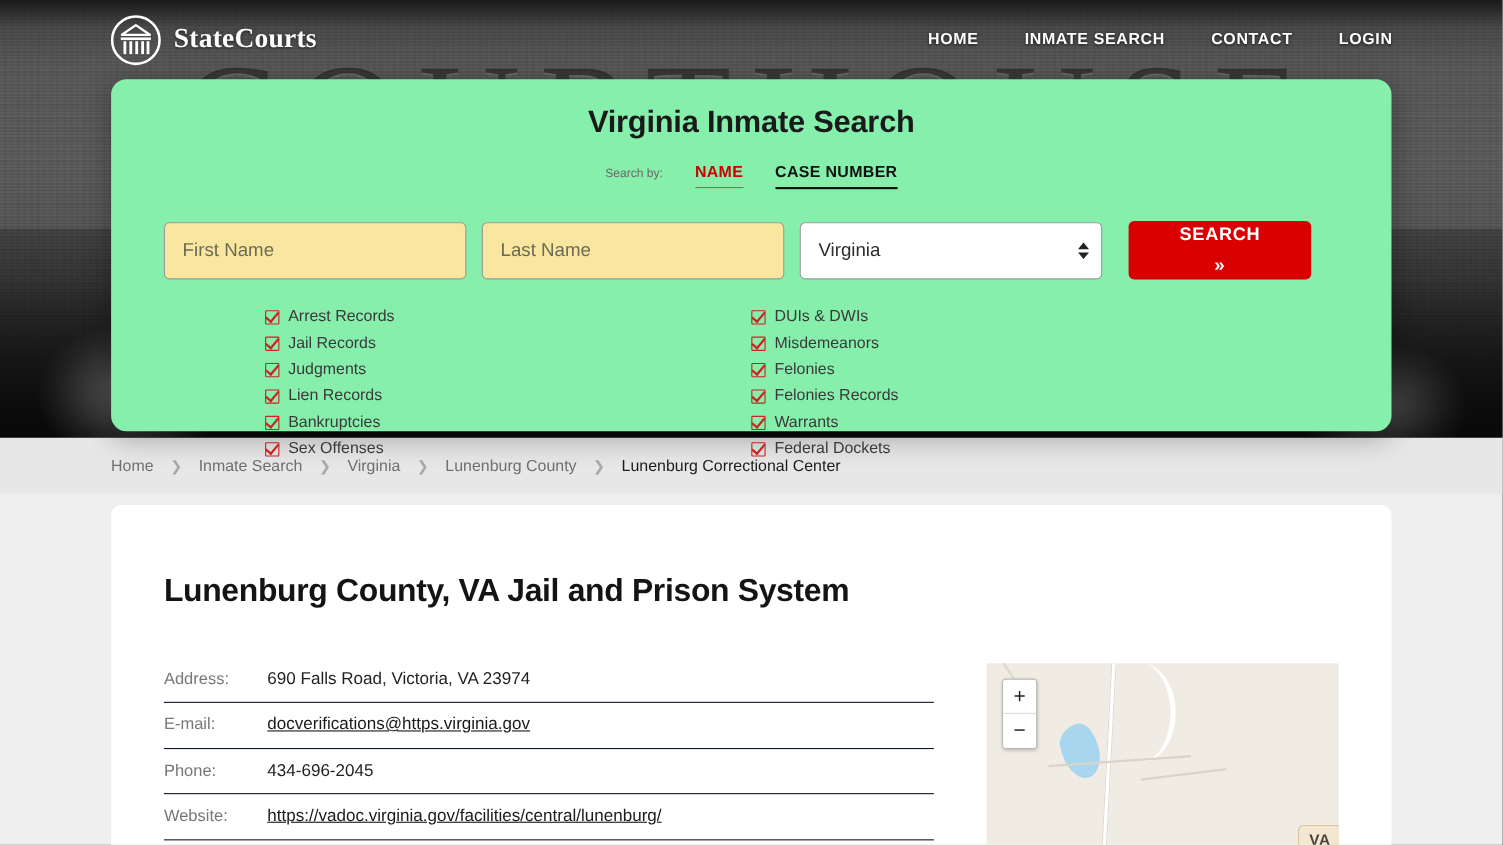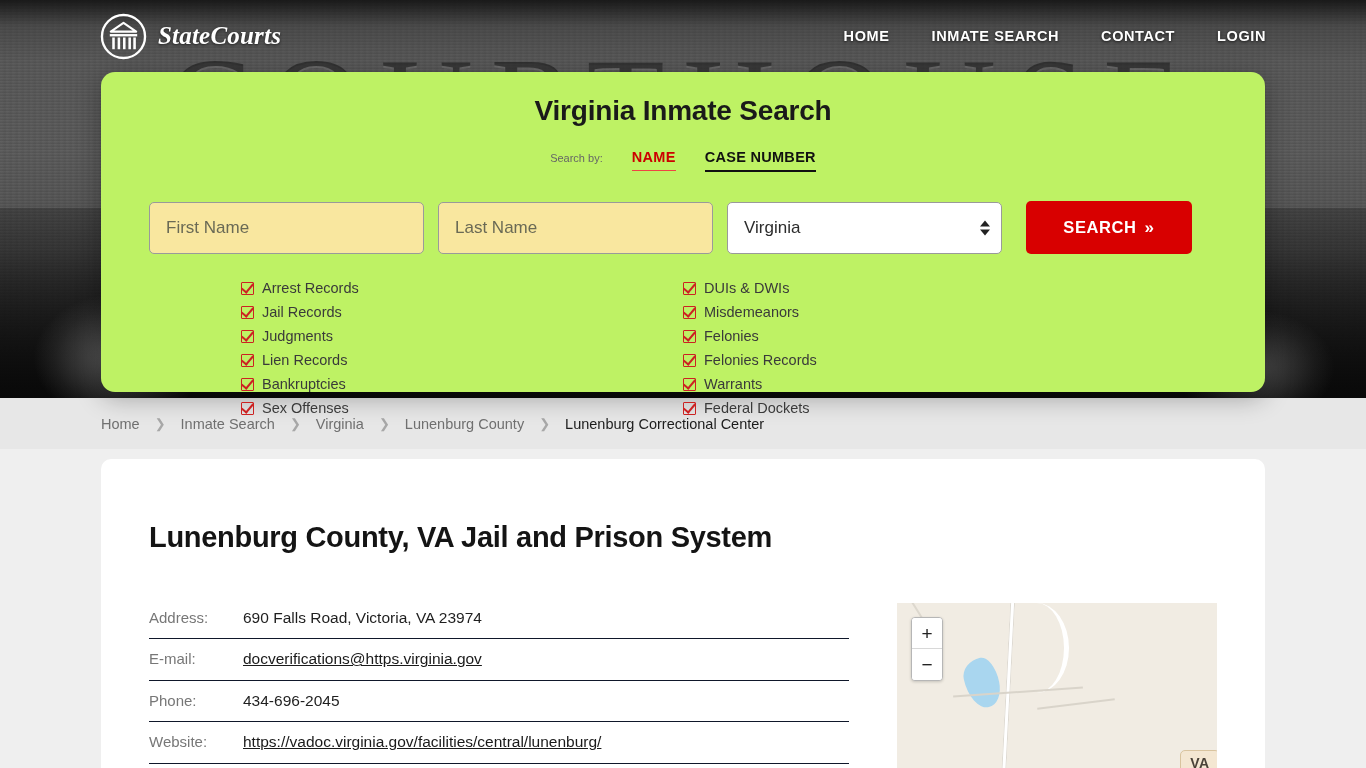--- a/index.html
+++ b/index.html
@@ -121,21 +121,20 @@
     height: 47px;
     flex: 0 0 47px;
   }
   .brand-name {
     font-family: "Liberation Serif", serif;
     font-size: 25px;
     font-weight: 700;
     color: #ffffff;
     letter-spacing: .2px;
     text-shadow: 0 1px 3px rgba(0,0,0,.6);
-    font-style: italic;
   }
 
   .mainnav {
     margin-left: auto;
     margin-right: 100px;
     display: flex;
     align-items: center;
     gap: 42px;
   }
   .mainnav a {
@@ -148,21 +147,21 @@
     white-space: nowrap;
   }
 
   
   .search-card {
     position: absolute;
     top: 72px;
     left: 101px;
     width: 1164px;
     height: 320px;
-    background: #bef264;
+    background: #86efac;
     border-radius: 14px;
     box-shadow: 0 6px 26px rgba(0,0,0,0.30);
     z-index: 5;
     padding-top: 23px;
   }
 
   .card-title {
     text-align: center;
     font-size: 28px;
     font-weight: 700;
@@ -271,20 +270,21 @@
     font-family: inherit;
     font-size: 16.5px;
     font-weight: 700;
     letter-spacing: .6px;
     cursor: pointer;
     display: flex;
     align-items: center;
     justify-content: center;
     gap: 8px;
     margin-left: 10px;
+    flex-direction: column;
   }
   .search-btn .chev { font-size: 17px; font-weight: 700; }
 
   .checks {
     margin-top: 26px;
     padding: 0 140px;
     display: grid;
     grid-template-columns: repeat(2, 1fr);
     row-gap: 8px;
     column-gap: 0;

